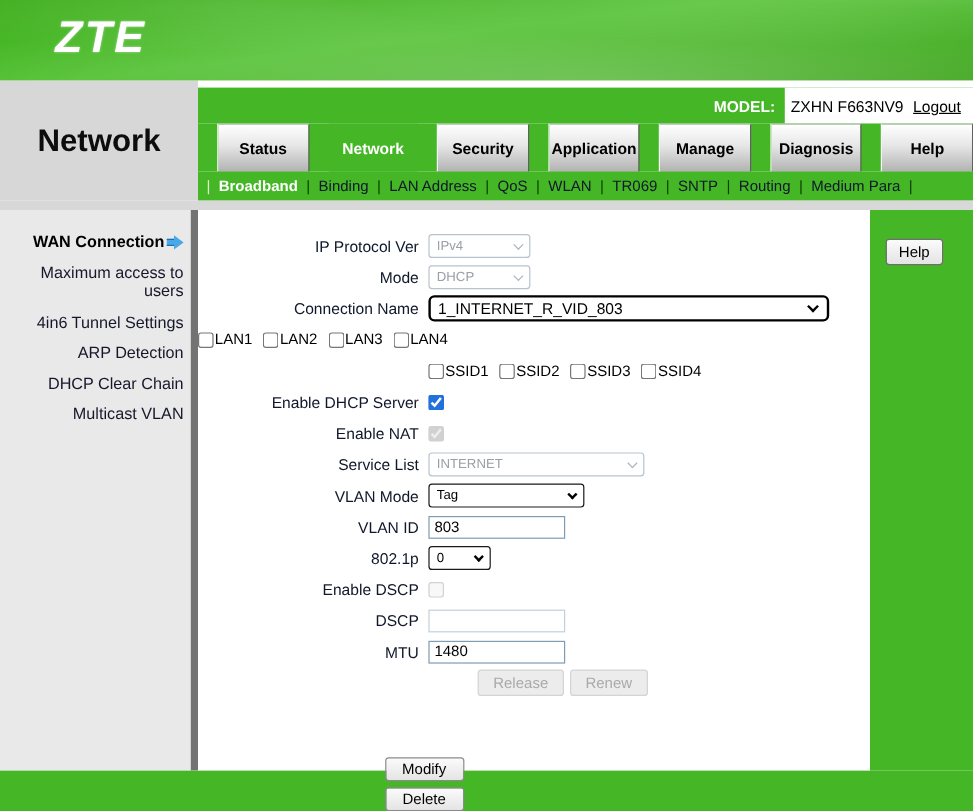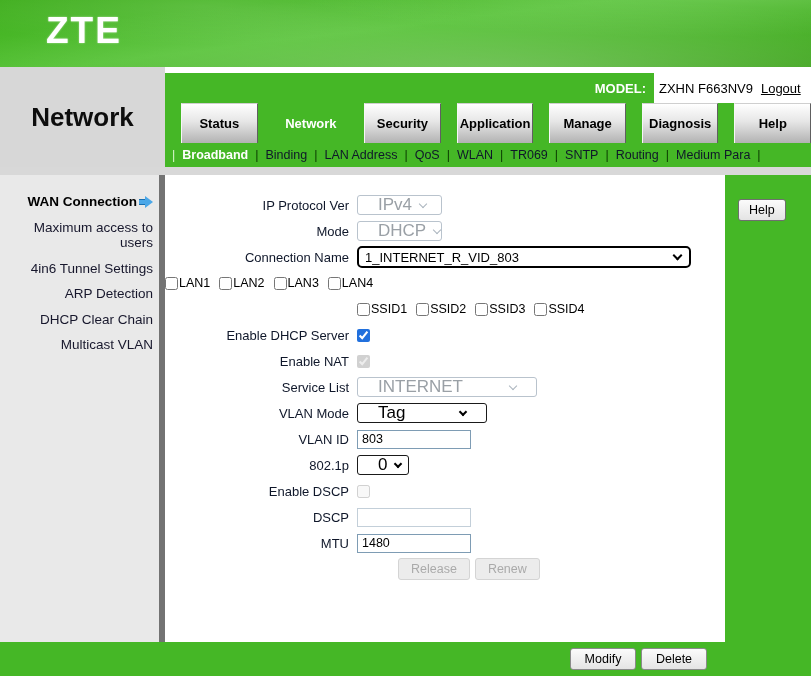--- a/index.html
+++ b/index.html
@@ -9,20 +9,21 @@
 
   
   .banner {
     height:67px; width:811px;
     background-image:
       radial-gradient(ellipse 900px 130px at 60% 115%, rgba(255,255,255,0.28), rgba(255,255,255,0) 62%),
       radial-gradient(ellipse 700px 90px at 85% -25%, rgba(255,255,255,0.20), rgba(255,255,255,0) 60%),
       radial-gradient(ellipse 500px 70px at 25% 10%, rgba(255,255,255,0.12), rgba(255,255,255,0) 55%),
       linear-gradient(173deg, #3fae1d, #52c132 45%, #37a114);
     position:relative;
+    font-style:italic;
   }
   .logo {
     position:absolute; left:46px; top:10px;
     color:#fff; font-size:37px; font-weight:bold; letter-spacing:2px;
     text-shadow:0 0 2px rgba(255,255,255,0.6);
   }
 
   
   .mid { display:flex; height:100px; width:811px; }
   .left-header {
@@ -82,21 +83,21 @@
   }
 
   .main { width:560px; background:#fff; padding-top:20px; height:467px; }
   .row { display:flex; align-items:center; height:20px; margin-bottom:6px; }
   .lbl { width:192px; text-align:right; padding-right:8px; font-size:13px; color:#0f172a; flex:none; }
   .fld { display:flex; align-items:center; }
 
   .sel {
     height:20px; display:inline-flex; align-items:center; justify-content:space-between;
     border:1px solid #1a1a1a; border-radius:3px; background:#fff;
-    font-size:17px; color:#000; padding:0 20px; cursor:pointer;
+    font-size:11px; color:#000; padding:0 6px; cursor:pointer;
   }
   .chev {
     width:6px; height:6px; border-right:2px solid #000; border-bottom:2px solid #000;
     transform:rotate(45deg); margin-left:8px; margin-top:-3px; flex:none;
   }
   .sel.disabled { border-color:#b9c3cd; color:#9aa0a6; cursor:default; }
   .sel.disabled .chev { border-color:#aab4be; border-width:1.5px; }
   .sel.primary { border:2px solid #000; border-radius:5px; height:22px; font-size:13px; padding:0 8px 0 6px; }
   .sel.primary .chev { border-width:2.4px; width:7px; height:7px; }
   .w85{width:85px} .w334{width:334px} .w180{width:180px} .w130{width:130px} .w52{width:52px}
@@ -120,21 +121,21 @@
   .btn:disabled { color:#aaaaaa; border-color:#d4d4d4; background:#ececec; cursor:default;text-align:center; }
   .rel-row { margin-left:41px; gap:5px; }
 
   .right-panel { width:86px; background:#45b726; height:467px; padding-top:24px; padding-left:13px; }
   .help-btn { padding:2px 10px; border-color:#6f6f6f; }
 
   
   .footer {
     height:34px; width:811px; background:#45b726;
     display:flex; align-items:center; justify-content:flex-end;
-    gap:5px; padding-right:104px;
+    gap:5px; padding-right:104px;flex-direction:column;
   }
   .footer .btn { min-width:66px; }
 </style>
 </head>
 <body>
 
 <div class="page">
 
   <div class="banner">
     <div class="logo">ZTE</div>

